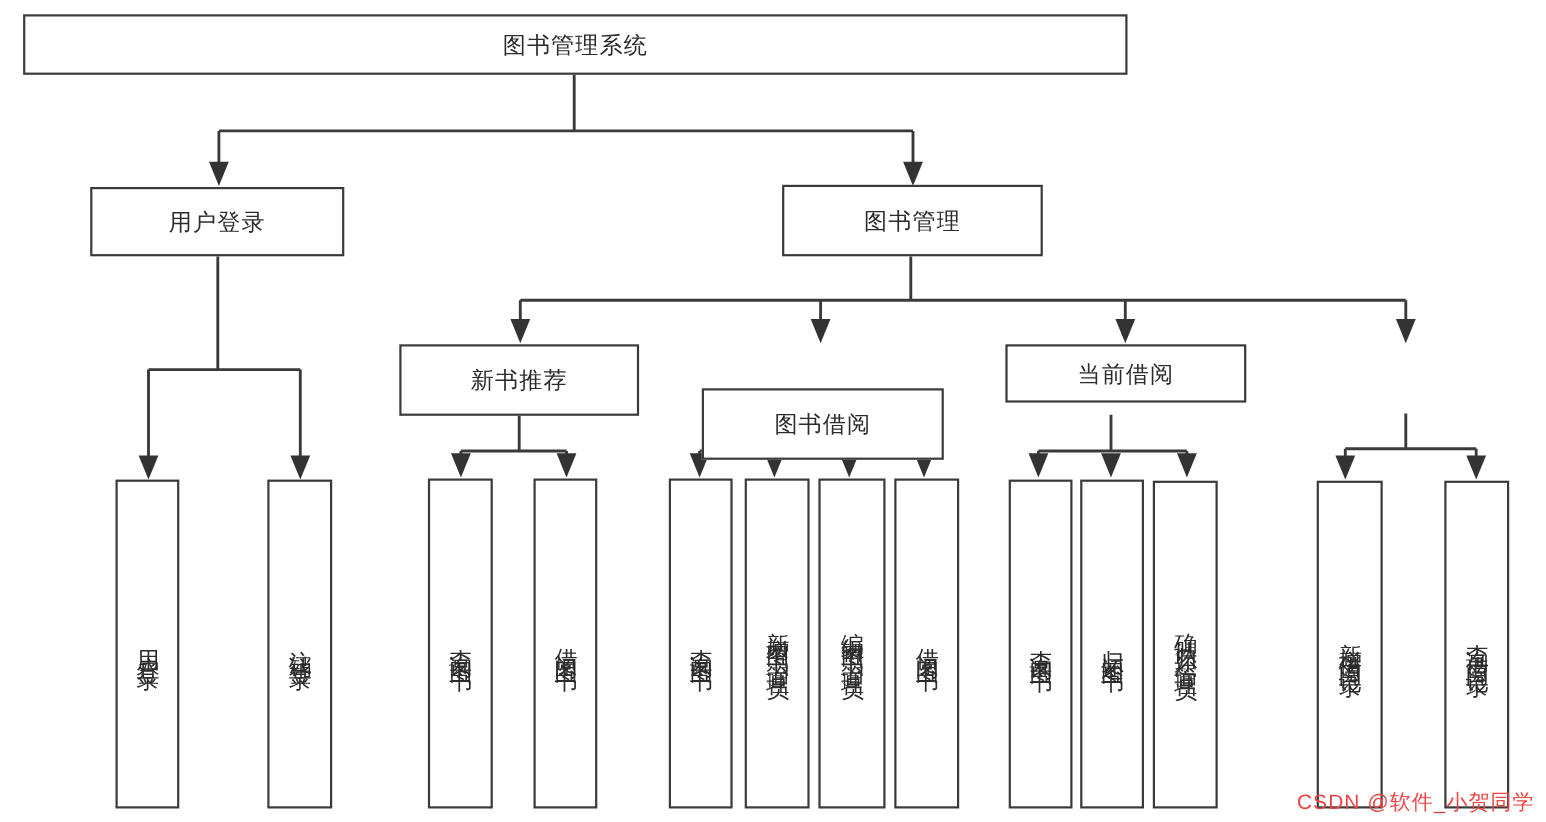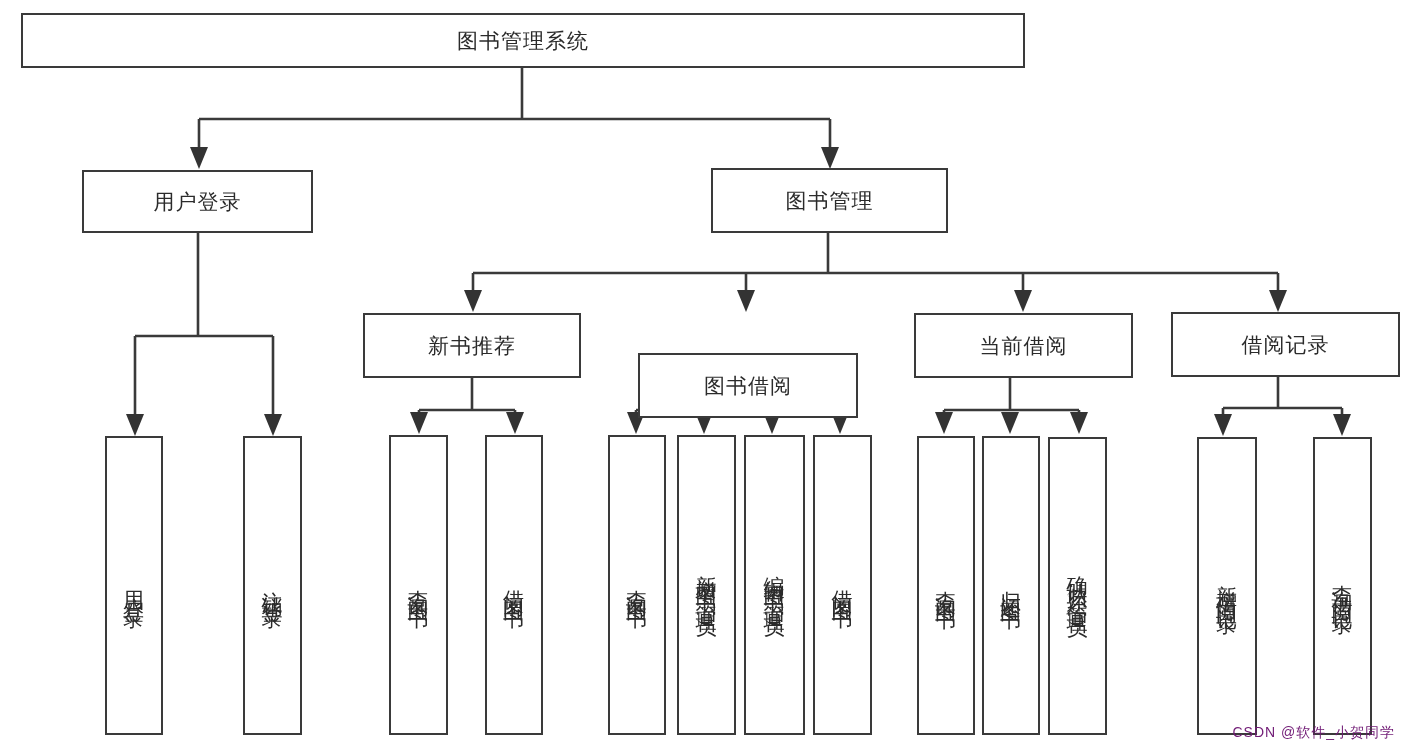--- a/index.html
+++ b/index.html
@@ -52,22 +52,22 @@
     writing-mode: vertical-rl;
     text-orientation: mixed;
     letter-spacing: 6px;
     line-height: 1;
     white-space: nowrap;
   }
   #watermark {
     position: absolute;
     right: 10px;
     bottom: 5px;
-    font-size: 14px;
-    color: #701a75;
+    font-size: 19px;
+    color: #ef4444;
     letter-spacing: 1px;
     z-index: 5;
     pointer-events: none;
   }
 </style>
 </head>
 <body>
 
 <div id="canvas">
 
@@ -124,25 +124,22 @@
   <div class="node hnode" style="left:363px; top:313px; width:218px; height:65px;">
     <span>新书推荐</span>
   </div>
 
   <div class="node hnode" style="left:711px; top:168px; width:237px; height:65px;">
     <span>图书管理</span>
   </div>
   <div class="node hnode" style="left:638px; top:313px; width:220px; height:65px;margin-top:40px;">
     <span>图书借阅</span>
   </div>
-  <div class="node hnode" style="left:914px; top:313px; width:219px; height:65px;">
+  <div class="node hnode" style="left:914px; top:313px; width:219px; height:53px;">
     <span>当前借阅</span>
-  </div>
-  <div class="node hnode" style="left:1171px; top:312px; width:229px; height:65px;">
-    <span>借阅记录</span>
   </div>
 
   <div class="node vnode" style="left:105px; top:436px; width:58px; height:299px;">
     <span class="vtext">用户登录</span>
   </div>
   <div class="node vnode" style="left:243px; top:436px; width:59px; height:299px;">
     <span class="vtext">注销登录</span>
   </div>
 
   <div class="node vnode" style="left:389px; top:435px; width:59px; height:300px;">

